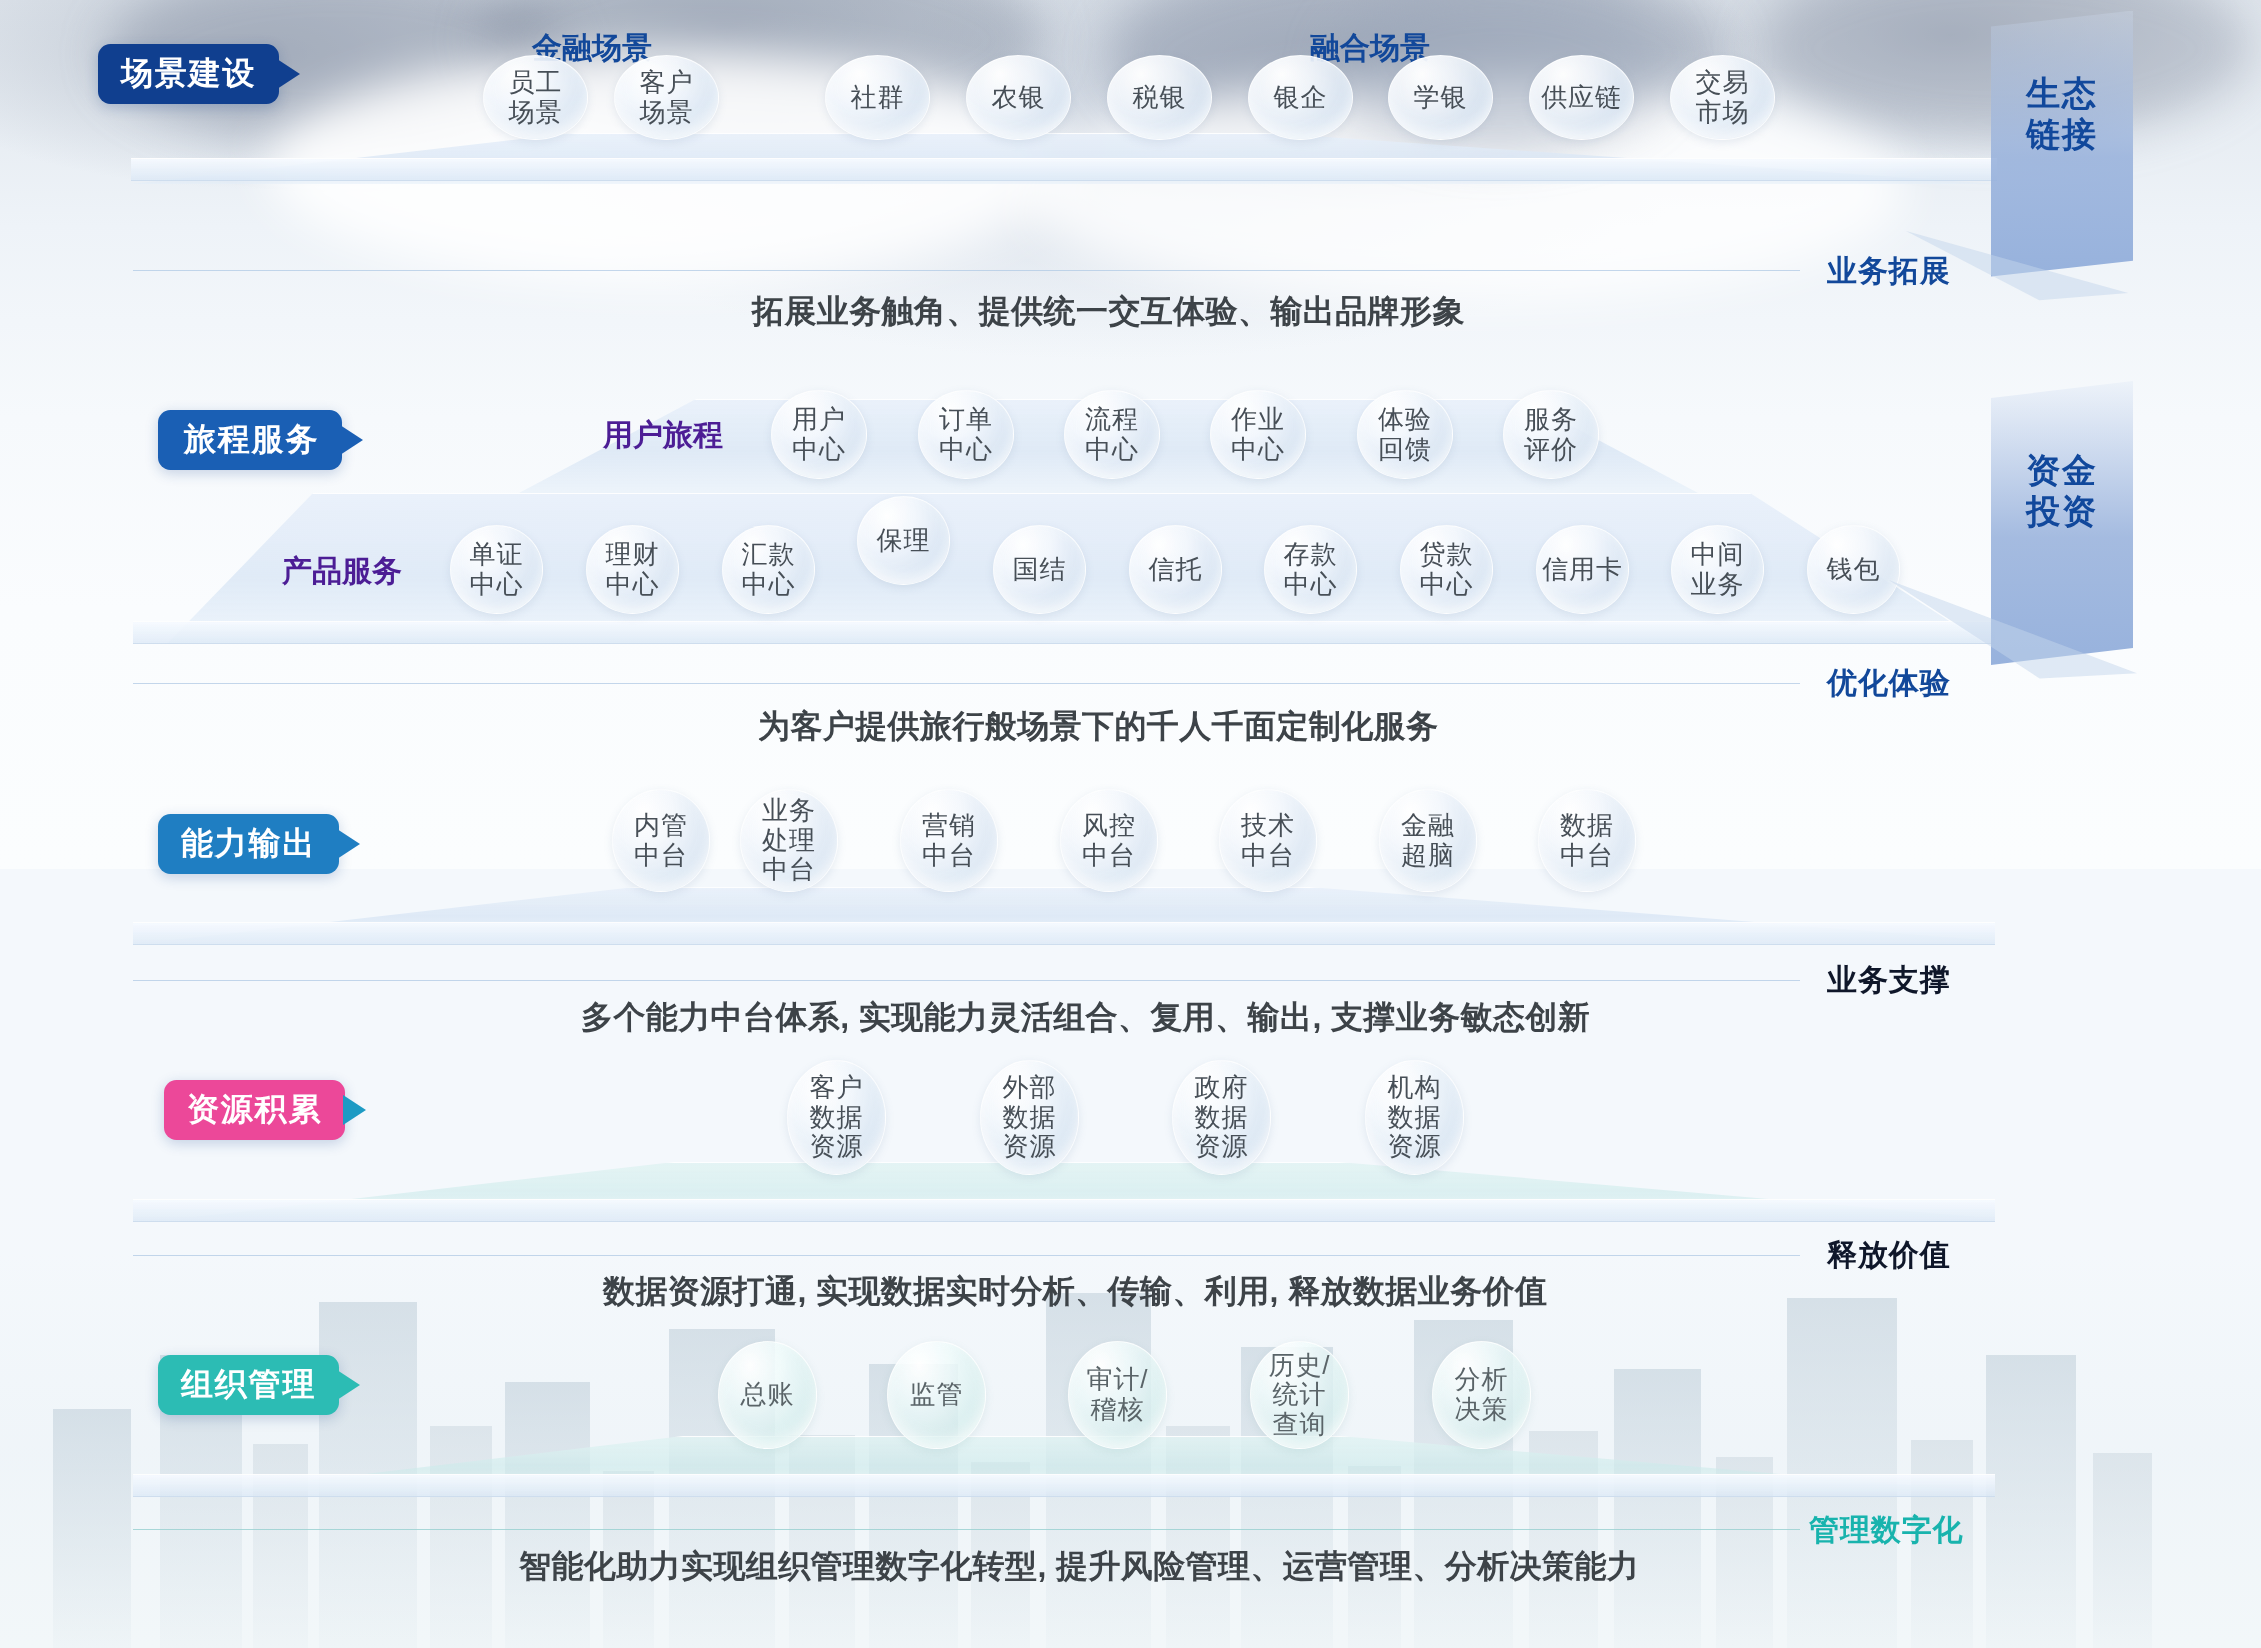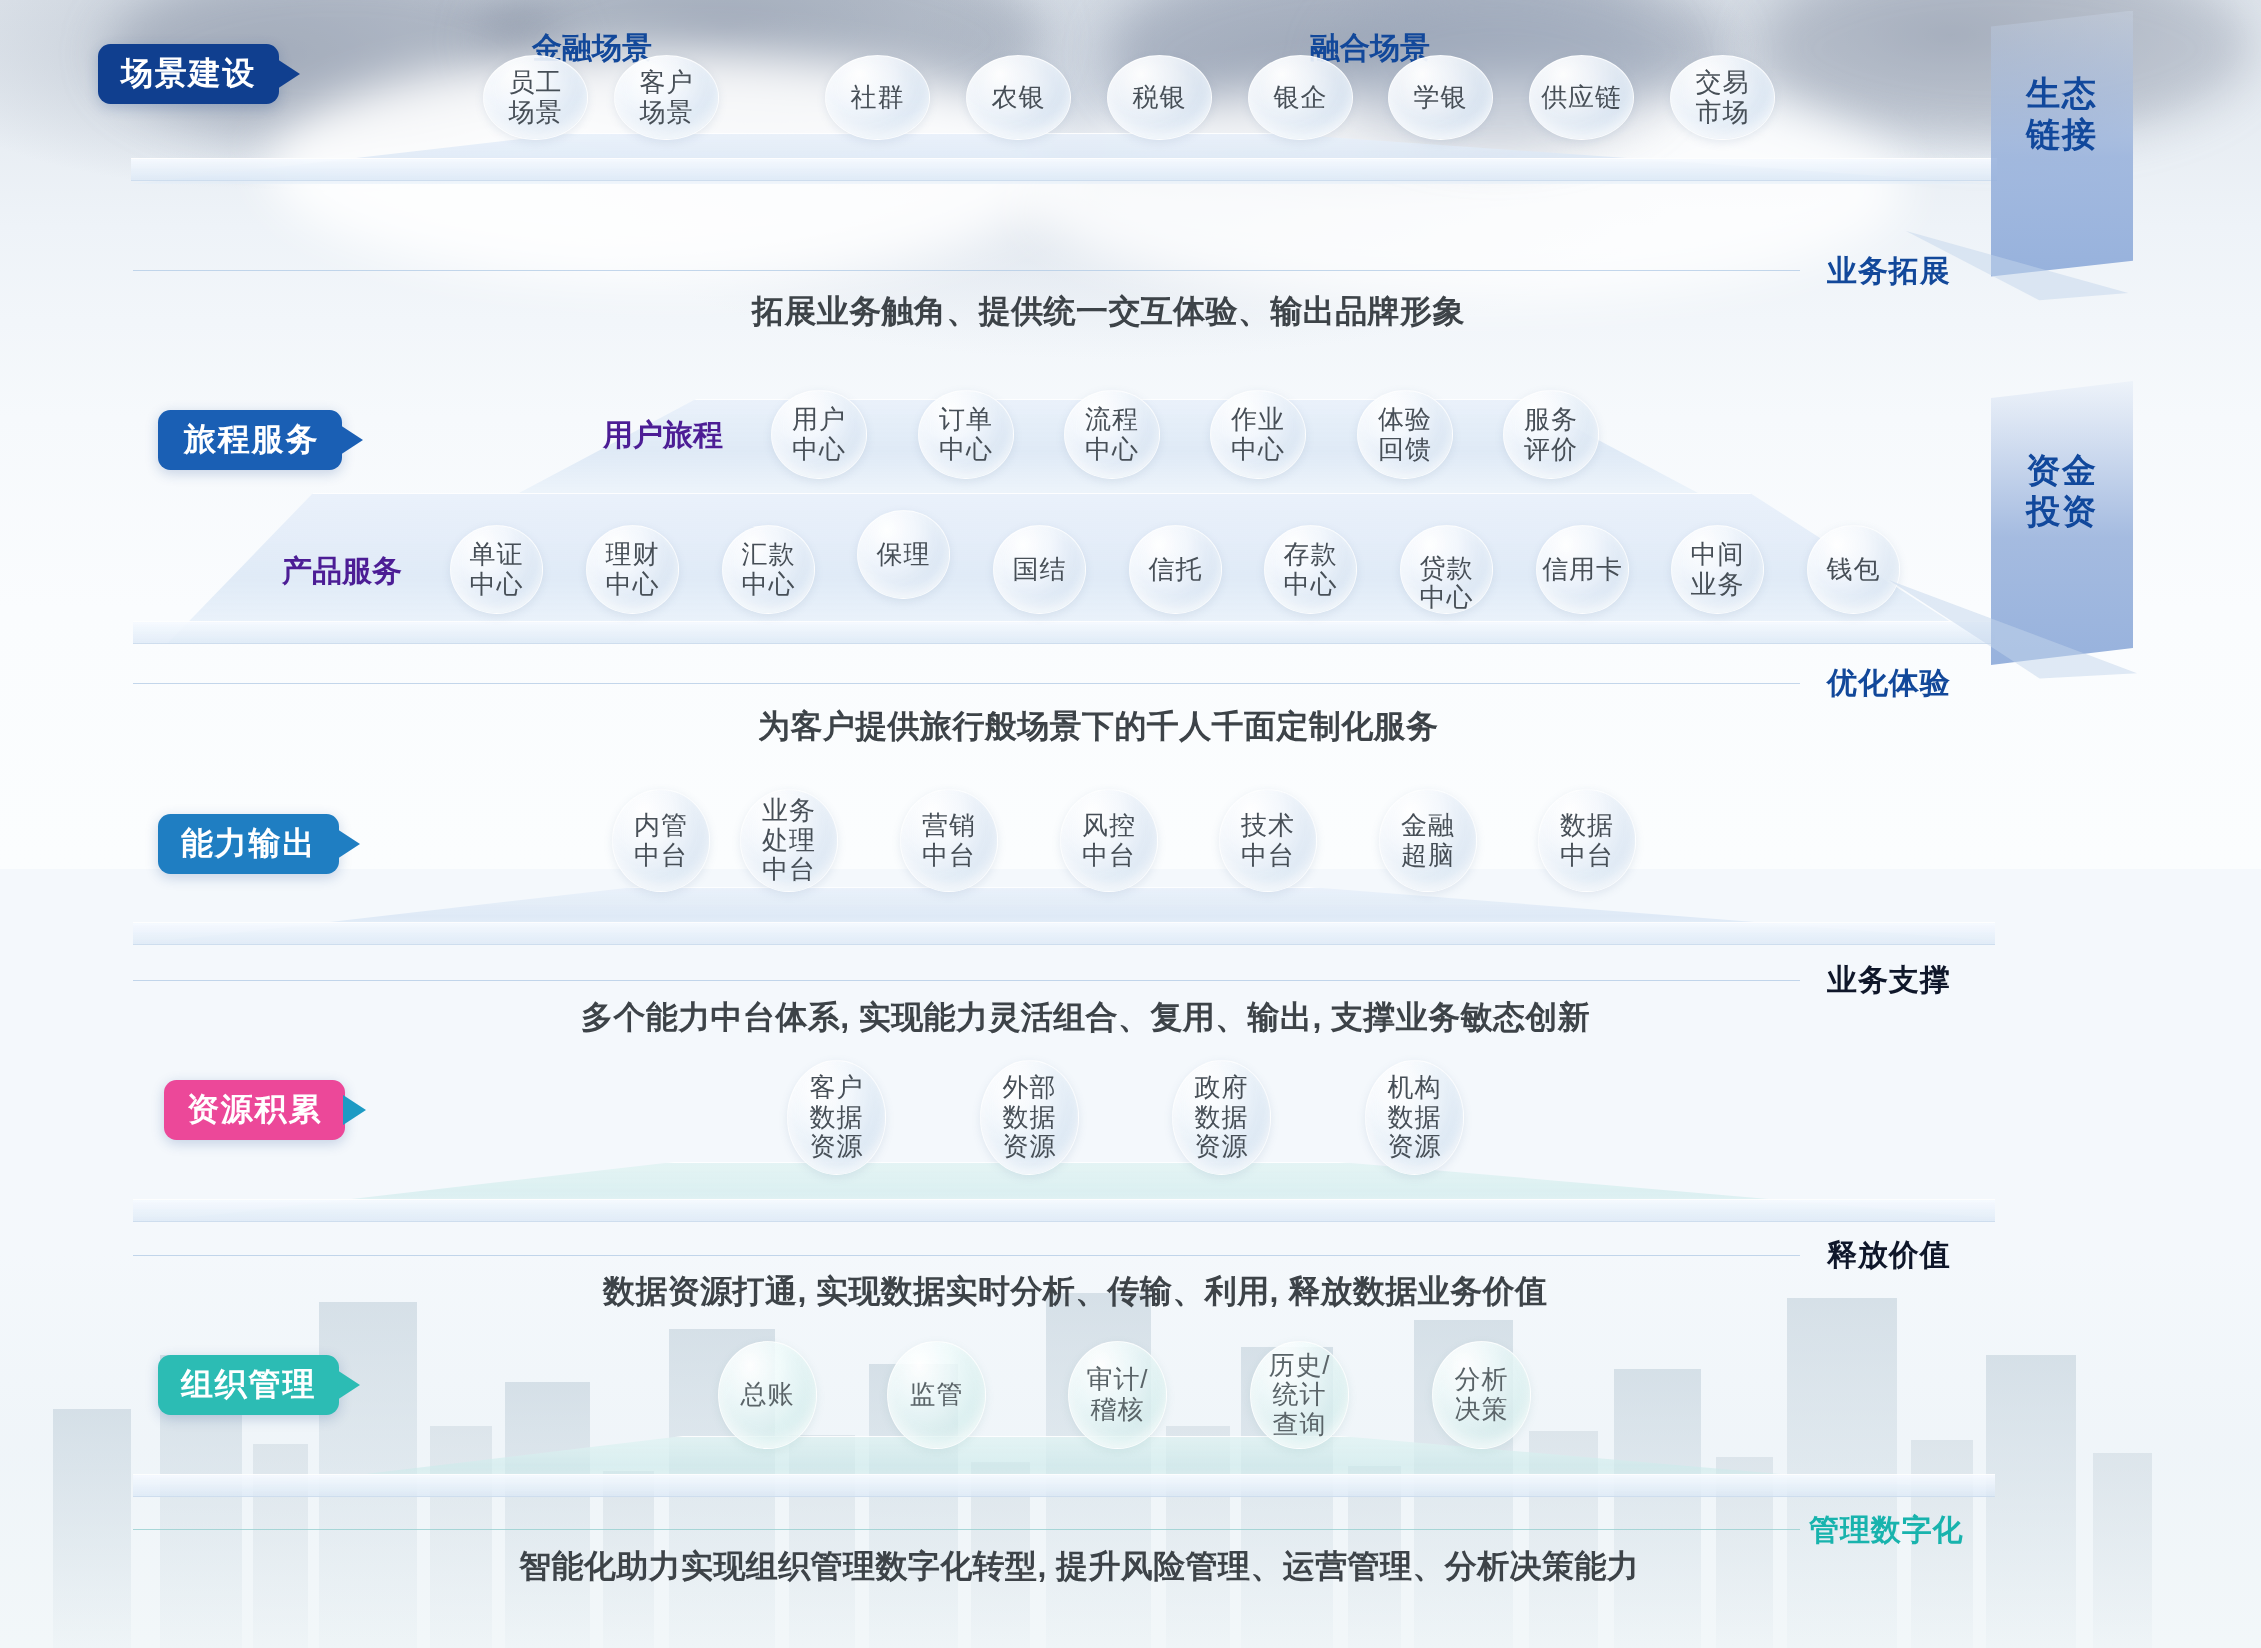--- a/index.html
+++ b/index.html
@@ -279,36 +279,36 @@
         <span>理财</span>
         <span>中心</span>
       </span>
     </div>
   <div class="bubble" style="left:722px;top:525px;width:93px;height:89px;">
       <span style="flex-direction: column;">
         <span>汇款</span>
         <span>中心</span>
       </span>
     </div>
-  <div class="bubble" style="left:857px;top:510px;width:93px;height:89px;">
+  <div class="bubble" style="left:857px;top:496px;width:93px;height:89px;">
       <span>保理</span>
     </div>
   <div class="bubble" style="left:993px;top:525px;width:93px;height:89px;">
       <span>国结</span>
     </div>
   <div class="bubble" style="left:1129px;top:525px;width:93px;height:89px;">
       <span>信托</span>
     </div>
   <div class="bubble" style="left:1264px;top:525px;width:93px;height:89px;">
       <span style="flex-direction: column;">
         <span>存款</span>
         <span>中心</span>
       </span>
     </div>
-  <div class="bubble" style="left:1400px;top:525px;width:93px;height:89px;align-items:flex-end;">
+  <div class="bubble" style="left:1400px;top:525px;width:93px;height:89px;">
       <span style="flex-direction: column;">
         <span>贷款</span>
         <span>中心</span>
       </span>
     </div>
   <div class="bubble" style="left:1536px;top:525px;width:93px;height:89px;">
       <span>信用卡</span>
     </div>
   <div class="bubble" style="left:1671px;top:525px;width:93px;height:89px;">
       <span style="flex-direction: column;">

